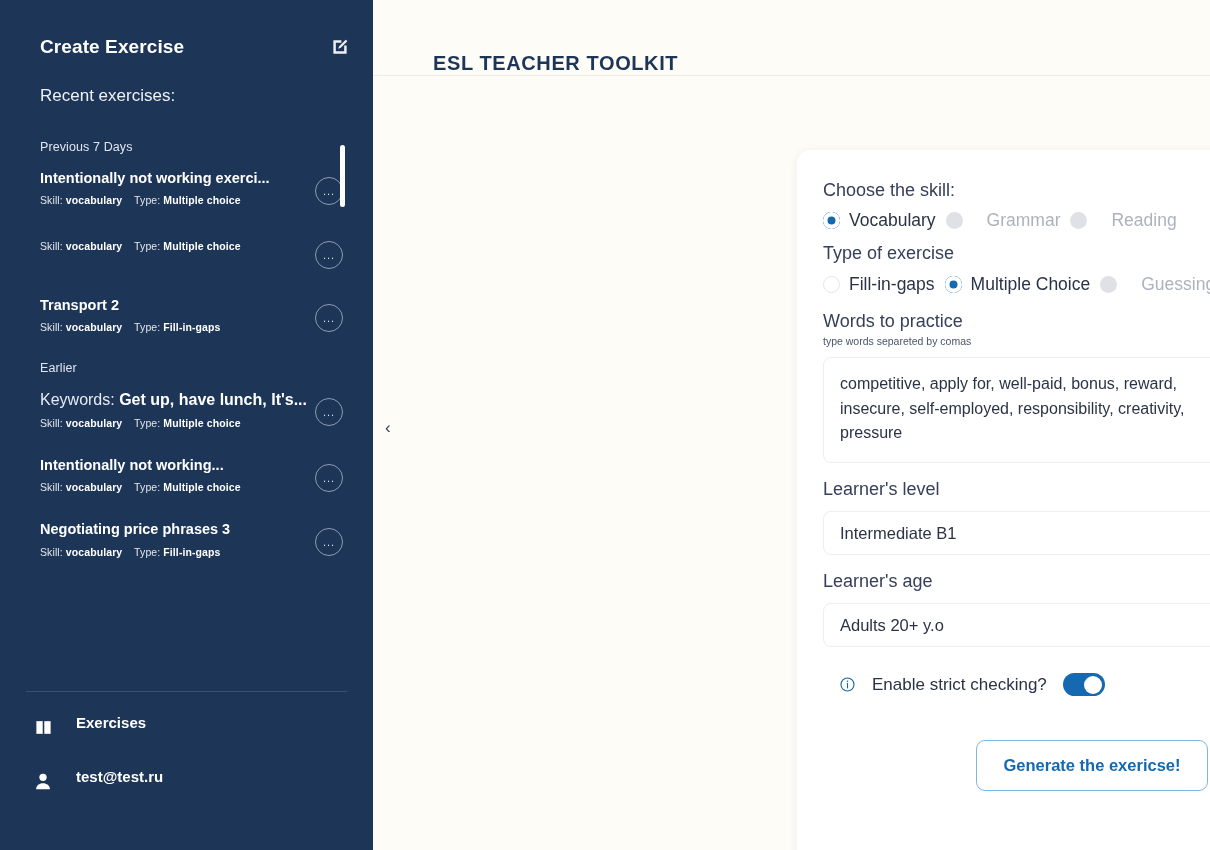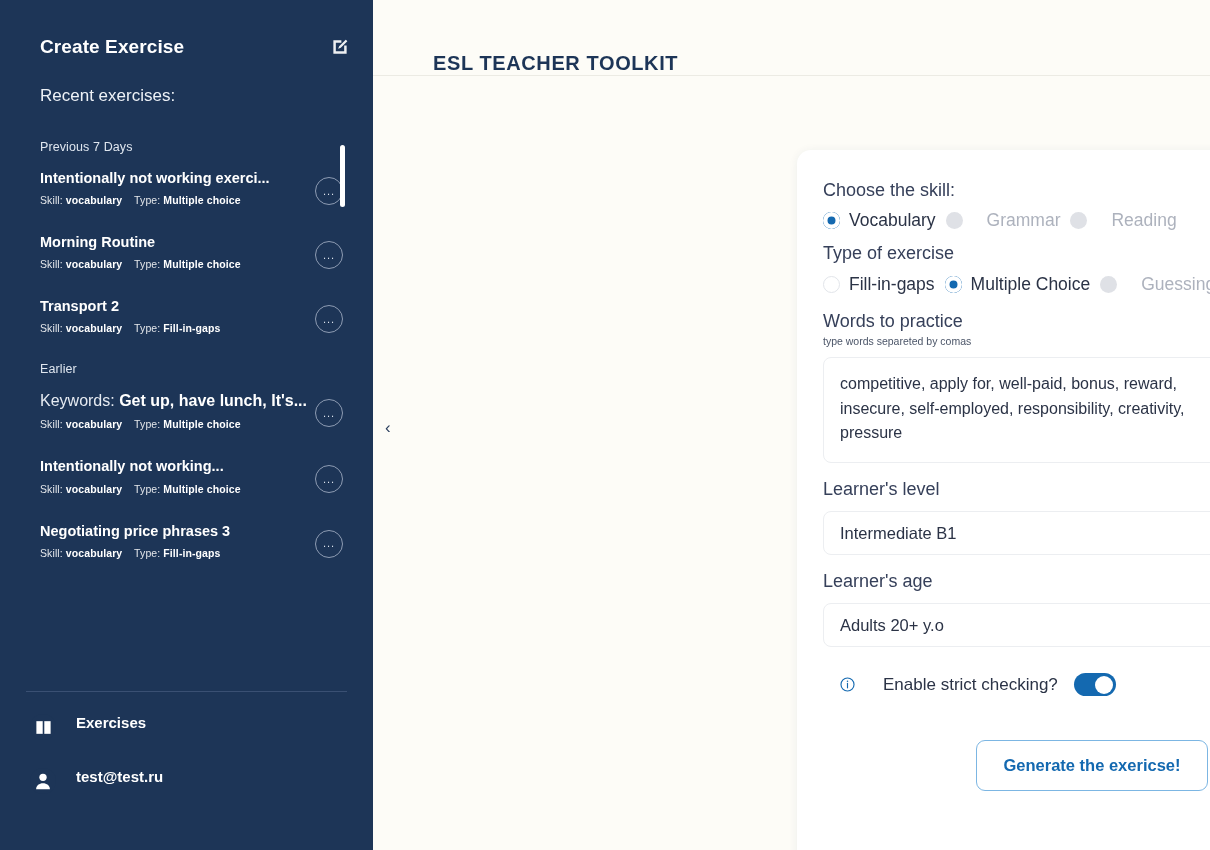--- a/index.html
+++ b/index.html
@@ -158,21 +158,21 @@
     border: 1px solid #eceef1; border-radius: 8px;
     display: flex; align-items: center; padding: 0 16px;
     font-size: 16.5px; color: #2b3346; background: #ffffff;
     cursor: pointer;
   }
   .toggle-row {
     display: flex; align-items: center; gap: 16px; margin-top: 26px;
     padding-left: 16px;
   }
   .info-ico { width: 17px; height: 17px; flex: 0 0 auto; }
-  .toggle-label { font-size: 17px; color: #2b3346; margin-left: 11px; }
+  .toggle-label { font-size: 17px; color: #2b3346; }
   .switch {
     width: 42px; height: 23px; border-radius: 12px; background: #1469b0;
     position: relative; cursor: pointer; flex: 0 0 auto;
   }
   .switch .knob {
     position: absolute; top: 2.5px; right: 2.5px;
     width: 18px; height: 18px; border-radius: 50%; background: #ffffff;
   }
   .gen-wrap { margin-top: 44px; display: flex; justify-content: center; padding-left: 120px; }
   .gen-btn {
@@ -216,21 +216,20 @@
             <span class="v">vocabulary</span>
             <span class="k">Type:</span>
             <span class="v">Multiple choice</span>
           </div>
         </div>
         <div class="dots-btn">...</div>
       </div>
 
       <div class="ex-item">
         <div class="ex-main">
-          <div class="ex-title">Morning Routine</div>
           <div class="ex-meta">
             <span class="k">Skill:</span>
             <span class="v">vocabulary</span>
             <span class="k">Type:</span>
             <span class="v">Multiple choice</span>
           </div>
         </div>
         <div class="dots-btn">...</div>
       </div>
 

